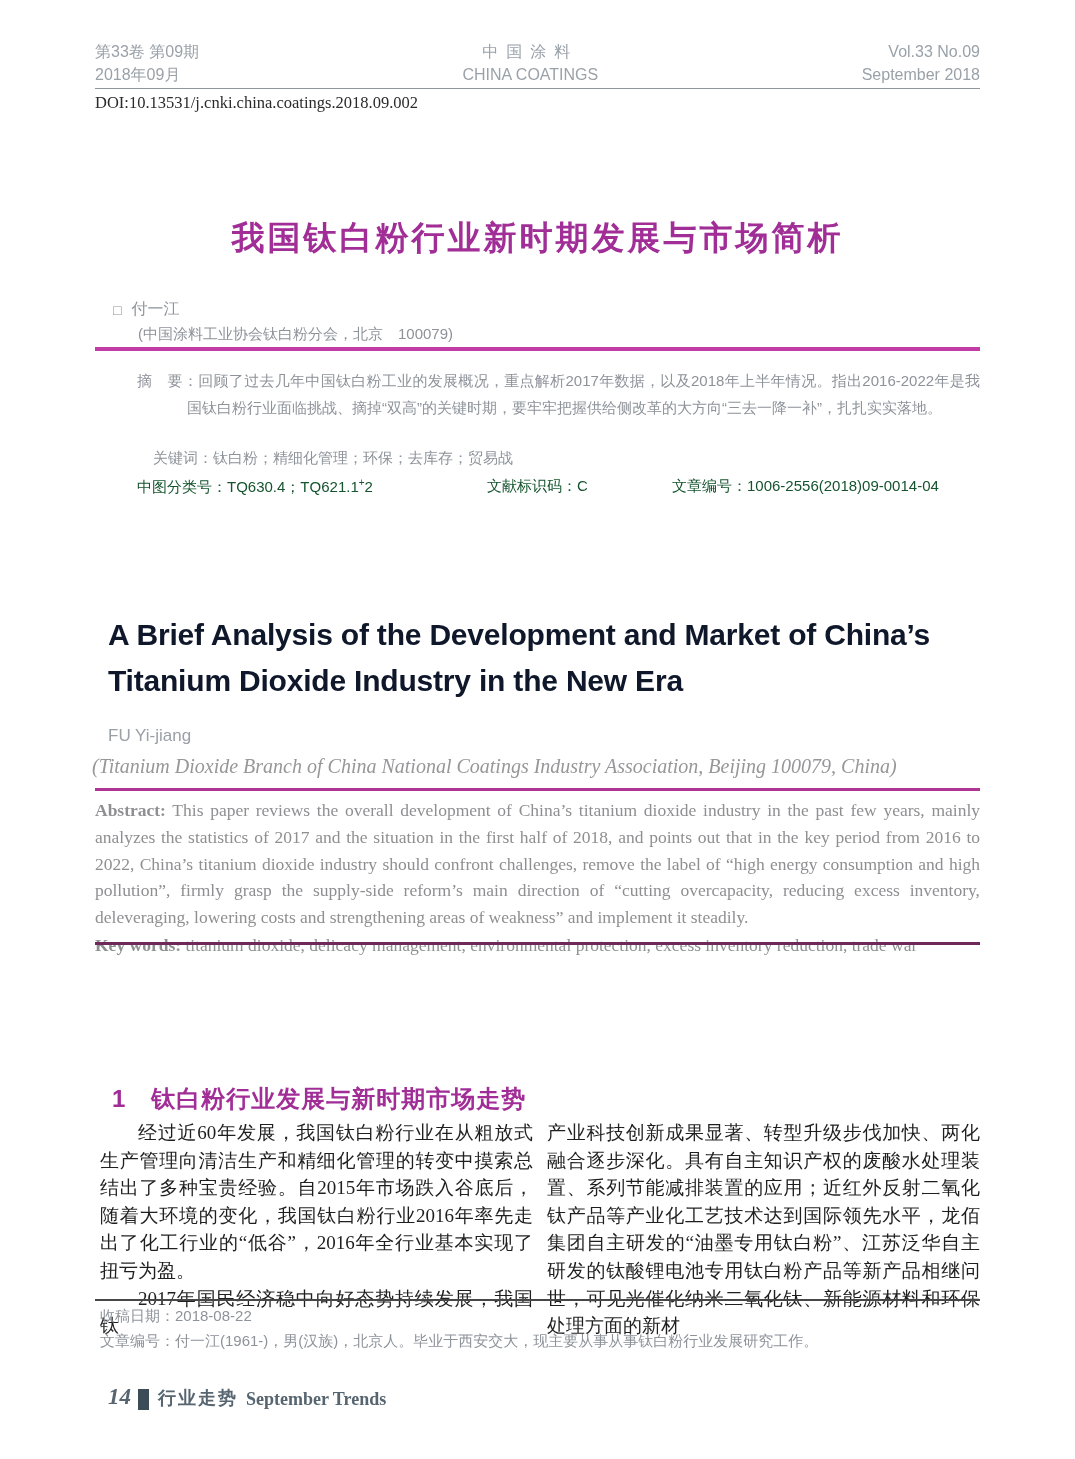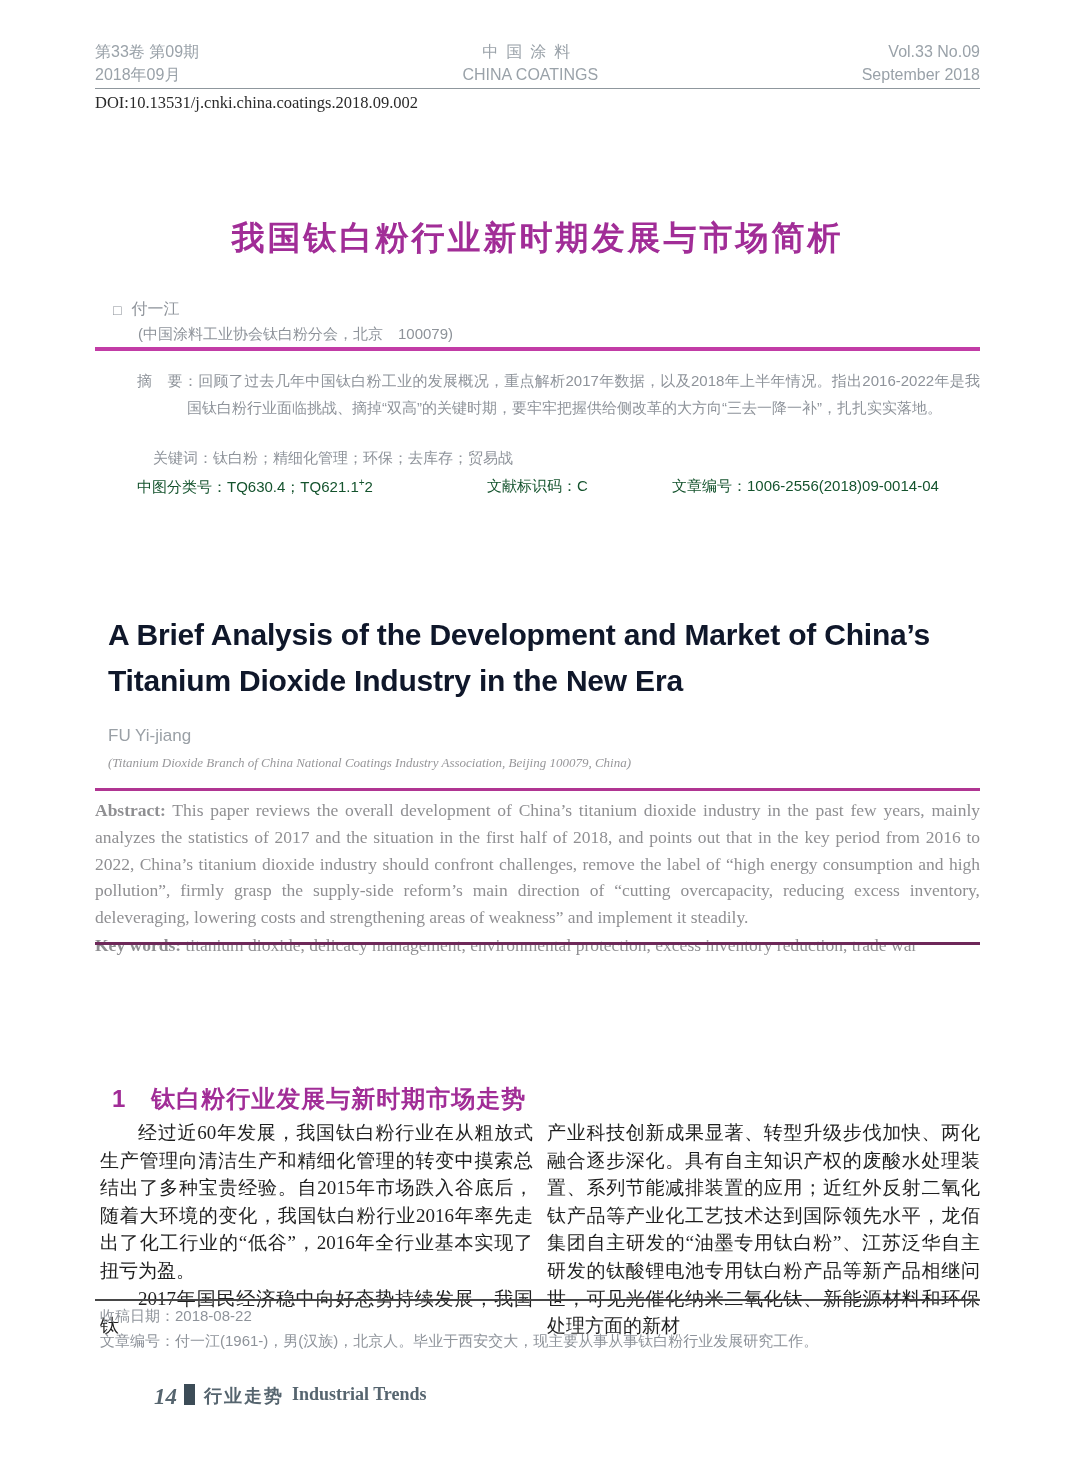--- a/index.html
+++ b/index.html
@@ -31,21 +31,21 @@
   .abstract-cn p { padding-left:50px; text-indent:-50px; }
   .keywords-cn { left:137px; top:449px; width:843px; color:#8E939A; font-size:15px;margin-left:16px; }
   .meta-row { left:95px; top:477px; width:885px; display:flex; color:#14532d; font-size:15px; }
   .meta-seg1 { padding-left:42px; width:392px; }
   .meta-seg2 { width:185px; }
   .meta-row sup { font-size:10px; vertical-align:super; }
 
   
   .title-en { left:108px; top:612px; width:845px; color:#0f172a; font-weight:bold; font-size:30px; line-height:46px; letter-spacing:-0.2px; }
   .author-en { left:108px; top:726px; color:#9aa0a6; font-size:17px; }
-  .affil-en { left:108px; top:755px; width:860px; font-family:"Liberation Serif", serif; font-style:italic; color:#97979a; font-size:13px; }
+  .affil-en { left:92px; top:755px; width:860px; font-family:"Liberation Serif", serif; font-style:italic; color:#97979a; font-size:20px; }
   .rule-en-top { left:95px; top:788px; width:885px; height:3px; background:#B03592; }
   .abstract-en { left:95px; top:797px; width:885px; font-family:"Liberation Serif", serif; color:#8F8F92; font-size:17.5px; line-height:26.8px; text-align:justify; }
   .abstract-en .lbl, .keywords-en .lbl { font-weight:bold; }
   .keywords-en { margin-top:1px; }
   .rule-en-bottom { left:95px; top:942px; width:885px; height:3px; background:#6E2859; }
 
   
   .section-heading { left:100px; top:1083px; width:880px; color:#A12D97; font-weight:bold; font-size:24px; display:flex; align-items:baseline; }
   .section-number { margin-left:12px; font-family:"Liberation Sans", sans-serif; }
   .section-title { margin-left:26px; letter-spacing:1px; }
@@ -54,21 +54,21 @@
   .body-cols { left:100px; top:1119px; width:880px; display:flex; gap:14px; font-family:"Liberation Serif", serif; color:#1f1f1f; font-size:19px; line-height:27.6px; text-align:justify; }
   .body-col { flex:1; }
   .indent { text-indent:2em; }
 
   
   .rule-foot { left:95px; top:1299px; width:885px; height:2px; background:#474747; }
   .footnote-received { left:100px; top:1307px; width:880px; color:#8E939A; font-size:15px; }
   .footnote-bio { left:100px; top:1332px; width:880px; color:#8E939A; font-size:15px; }
 
   
-  .page-footer { left:108px; top:1384px; width:860px; display:flex; align-items:flex-start; color:#56656F; font-family:"Liberation Serif", serif;margin-left:46px; }
+  .page-footer { left:108px; top:1384px; width:860px; display:flex; align-items:flex-end; color:#56656F; font-family:"Liberation Serif", serif; }
   .footer-page-num { font-style:italic; font-weight:bold; font-size:23px; }
   .footer-bar { display:inline-block; width:11px; height:21px; background:#3C4C57; margin:0 9px 0 7px; }
   .footer-section-cn { font-weight:bold; font-size:18px; letter-spacing:2px; margin-right:8px; }
   .footer-section-en { font-weight:bold; font-size:18px; }
 </style>
 </head>
 <body>
 
 <div id="page">
 
@@ -148,16 +148,16 @@
     <span>收稿日期：</span><span>2018-08-22</span>
   </div>
   <div class="abs footnote-bio">
     <span>文章编号：</span><span>付一江(1961-)，男(汉族)，北京人。毕业于西安交大，现主要从事从事钛白粉行业发展研究工作。</span>
   </div>
 
   <div class="abs page-footer">
     <span class="footer-page-num">14</span>
     <span class="footer-bar"></span>
     <span class="footer-section-cn">行业走势</span>
-    <span class="footer-section-en">Industrial Trends</span>
+    <span class="footer-section-en">September Trends</span>
   </div>
 
 </div>
 
 </body></html>

